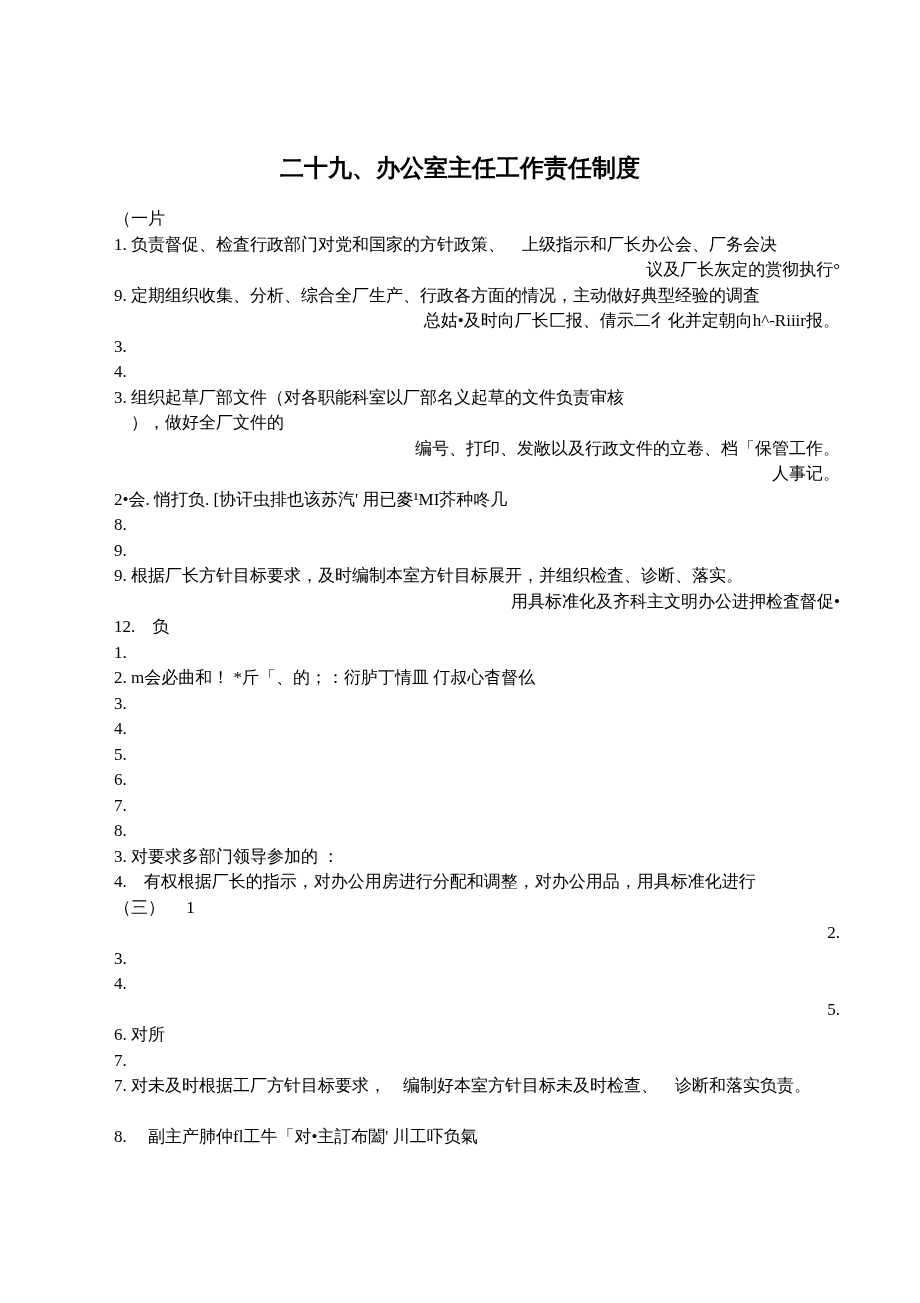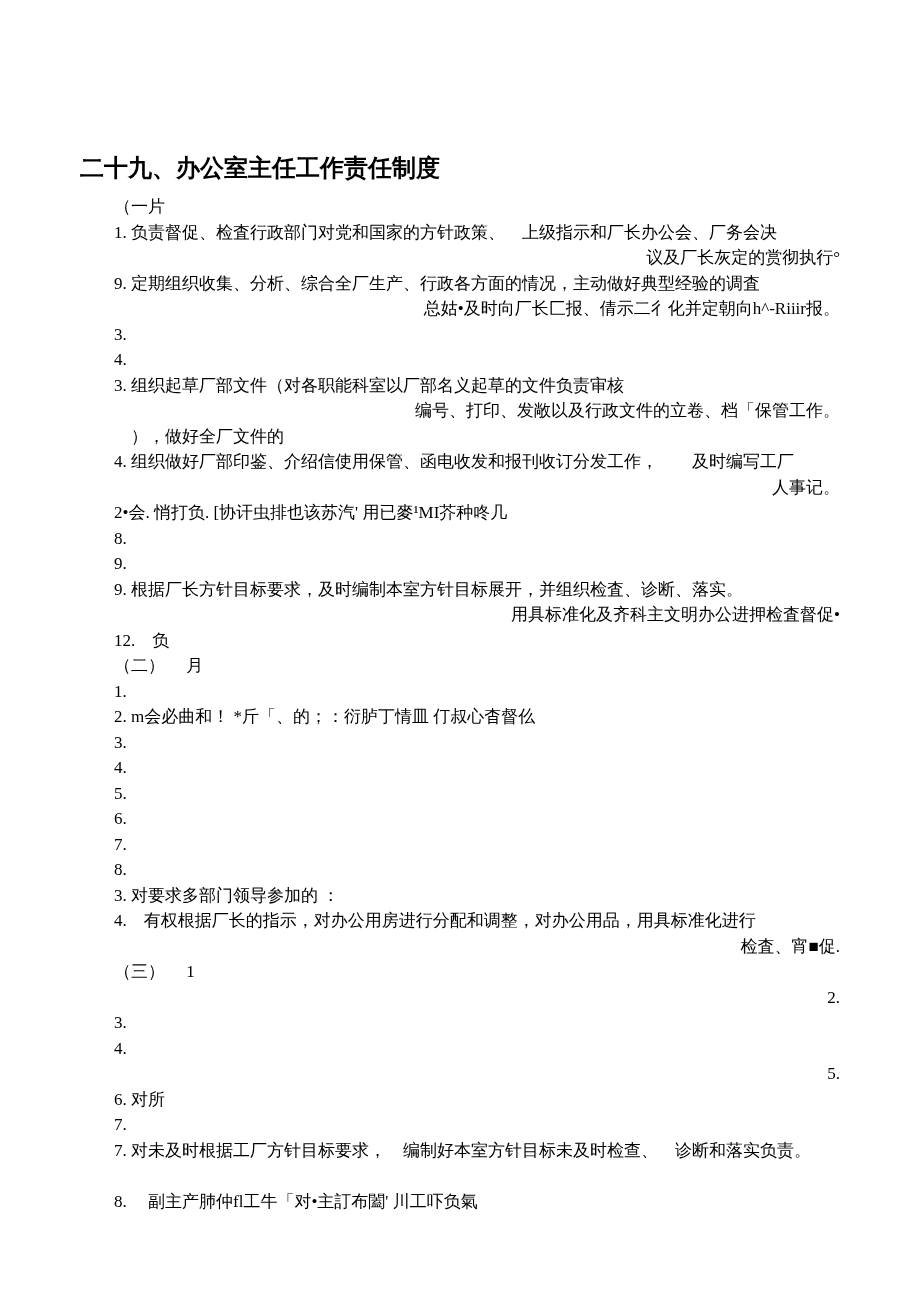--- a/index.html
+++ b/index.html
@@ -9,23 +9,24 @@
     font-family: "SimSun", "宋体", serif;
     color: #000000;
     width: 920px;
   }
   .page {
     padding: 150px 80px 100px 80px;
     font-size: 17px;
     line-height: 1.5;
   }
   .title {
+    text-align: center;
     font-size: 24px;
     font-weight: bold;
-    margin-bottom: 8px;
+    margin-bottom: 20px;
     font-family: "SimHei", "黑体", sans-serif;
   }
   .line {
     margin: 0;
     padding: 0;
   }
   .indent-1 {
     padding-left: 2em;
   }
   .indent-2 {
@@ -43,42 +44,39 @@
   <div class="title">二十九、办公室主任工作责任制度</div>
   <div id="content">
       <p class="line indent-1">（一片</p>
       <p class="line indent-1">1. 负责督促、检査行政部门对党和国家的方针政策、　上级指示和厂长办公会、厂务会决</p>
       <p class="line no-indent">议及厂长灰定的赏彻执行°</p>
       <p class="line indent-1">9. 定期组织收集、分析、综合全厂生产、行政各方面的情况，主动做好典型经验的调査</p>
       <p class="line no-indent">总姑•及时向厂长匚报、倩示二彳化并定朝向h^-Riiir报。</p>
       <p class="line indent-1">3.</p>
       <p class="line indent-1">4.</p>
       <p class="line indent-1">3. 组织起草厂部文件（对各职能科室以厂部名义起草的文件负责审核</p>
+      <p class="line indent-2">），做好全厂文件的</p>
       <p class="line no-indent">编号、打印、发敞以及行政文件的立卷、档「保管工作。</p>
-      <p class="line indent-2">），做好全厂文件的</p>
-      <p class="line indent-1">4. 组织做好厂部印鉴、介绍信使用保管、函电收发和报刊收订分发工作，　　及时编写工厂</p>
       <p class="line no-indent">人事记。</p>
       <p class="line indent-1">2•会. 悄打负. [协讦虫排也该苏汽' 用已麥¹MI芥种咚几</p>
       <p class="line indent-1">8.</p>
       <p class="line indent-1">9.</p>
       <p class="line indent-1">9. 根据厂长方针目标要求，及时编制本室方针目标展开，并组织检査、诊断、落实。</p>
       <p class="line no-indent">用具标准化及齐科主文明办公进押检査督促•</p>
       <p class="line indent-1">12.　负</p>
-      <p class="line indent-1">（二）　 月</p>
       <p class="line indent-1">1.</p>
       <p class="line indent-1">2. m会必曲和！ *斤「、的；：衍胪丁情皿 仃叔心杳督仫</p>
       <p class="line indent-1">3.</p>
       <p class="line indent-1">4.</p>
       <p class="line indent-1">5.</p>
       <p class="line indent-1">6.</p>
       <p class="line indent-1">7.</p>
       <p class="line indent-1">8.</p>
       <p class="line indent-1">3. 对要求多部门领导参加的 ：</p>
       <p class="line indent-1">4.　有权根据厂长的指示，对办公用房进行分配和调整，对办公用品，用具标准化进行</p>
-      <p class="line no-indent">检査、宵■促.</p>
       <p class="line indent-1">（三）　 1</p>
       <p class="line no-indent">　2.</p>
       <p class="line indent-1">3.</p>
       <p class="line indent-1">4.</p>
       <p class="line no-indent">5.</p>
       <p class="line indent-1">6. 对所</p>
       <p class="line indent-1">7.</p>
       <p class="line indent-1">7. 对未及时根据工厂方针目标要求，　编制好本室方针目标未及时检查、　诊断和落实负责。</p>
       <p class="line indent-1">&nbsp;</p>
       <p class="line indent-1">8.　 副主产肺仲fl工牛「对•主訂布闔' 川工吓负氣</p>

